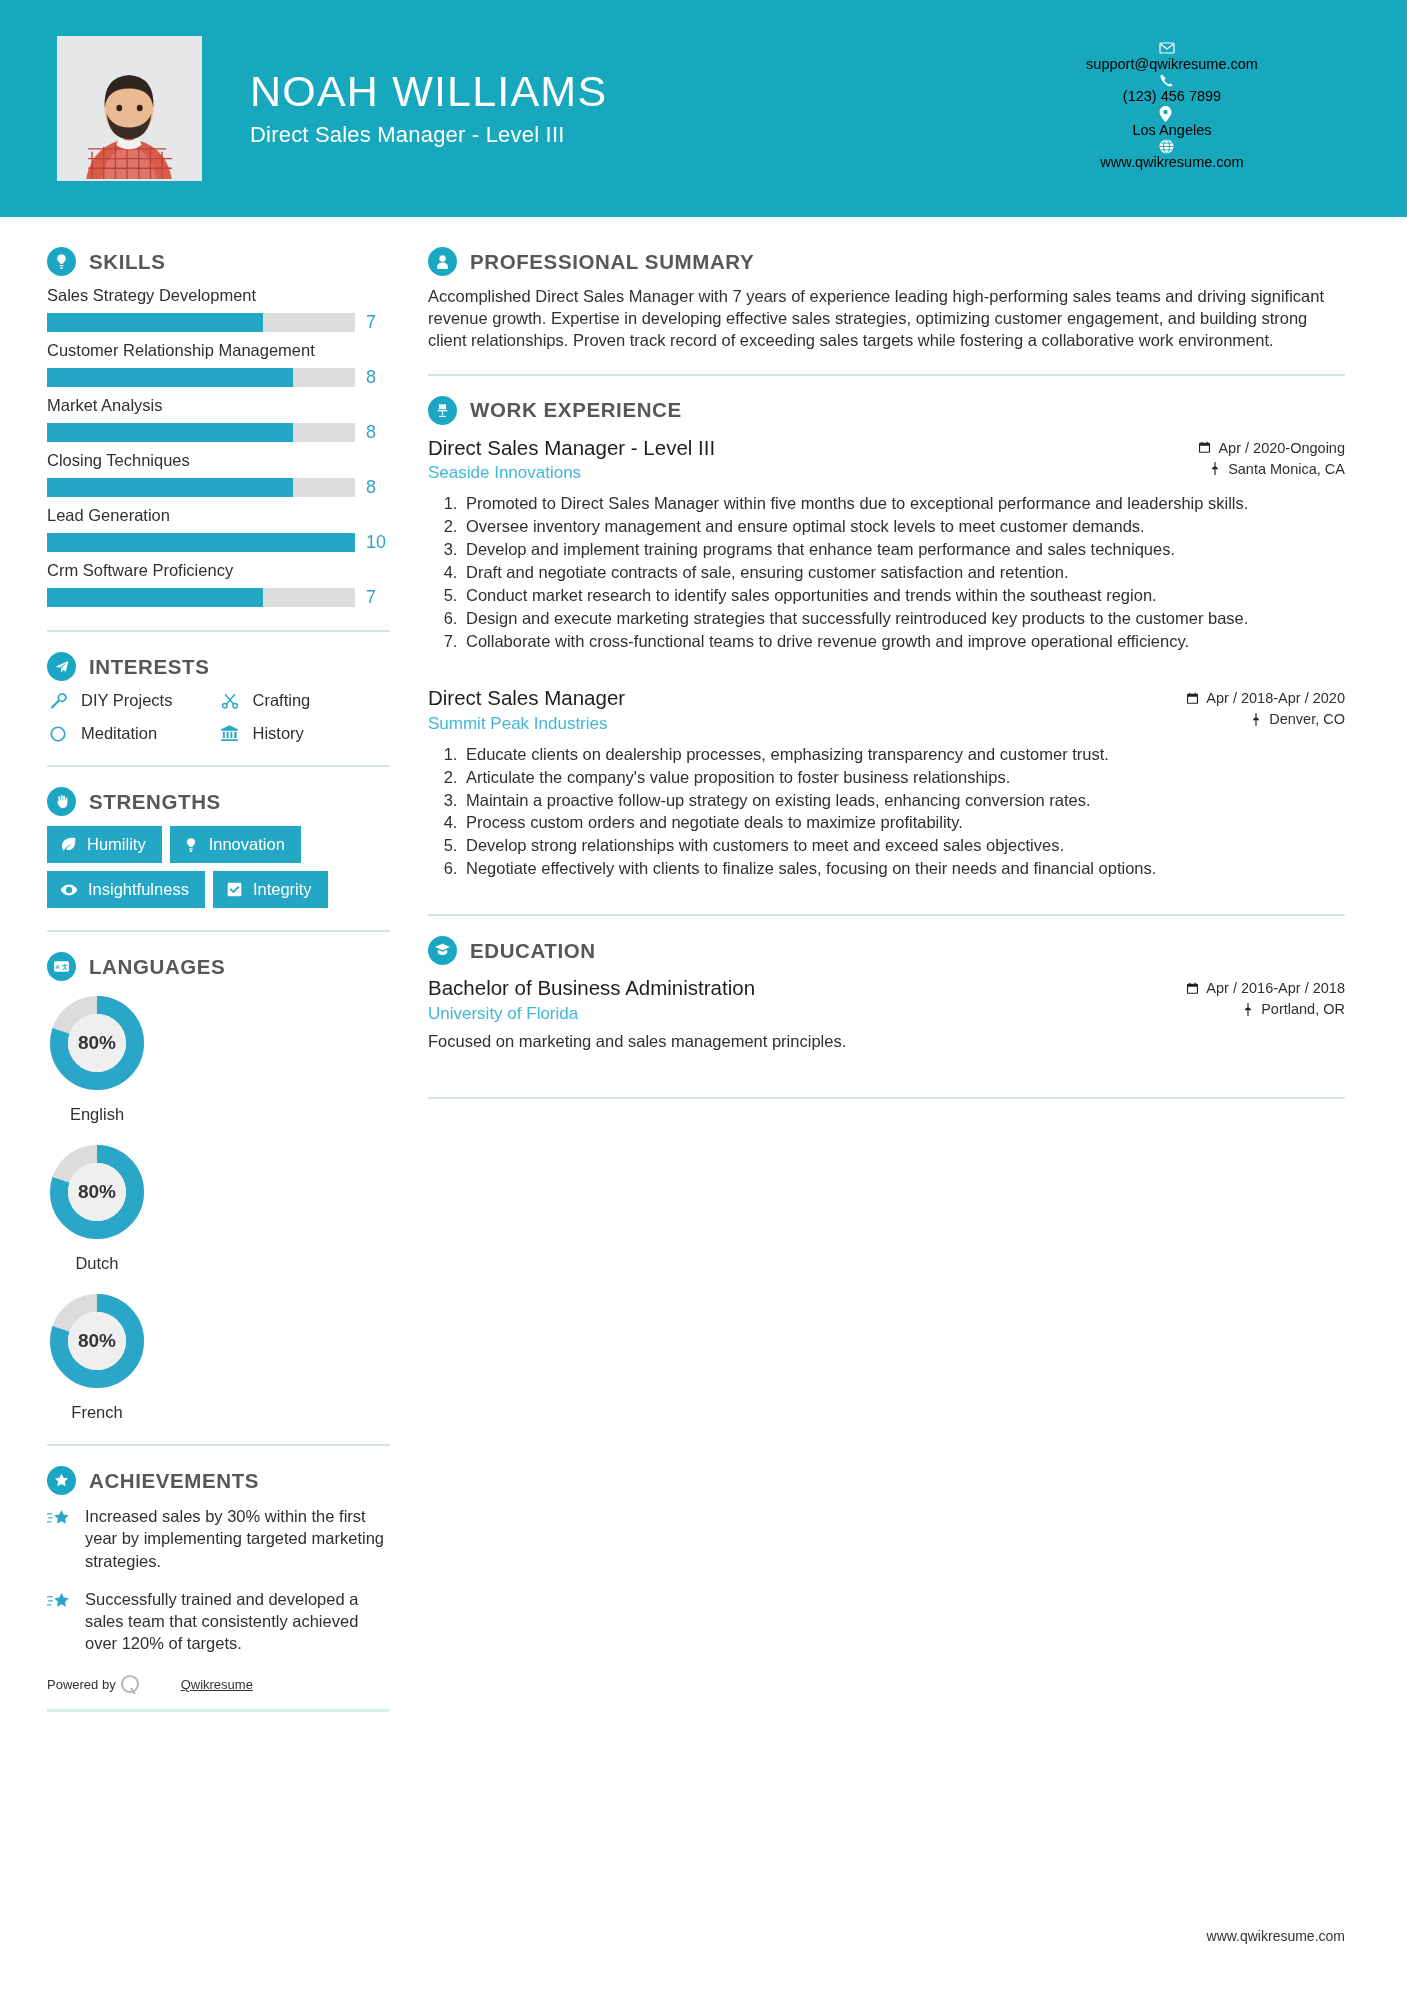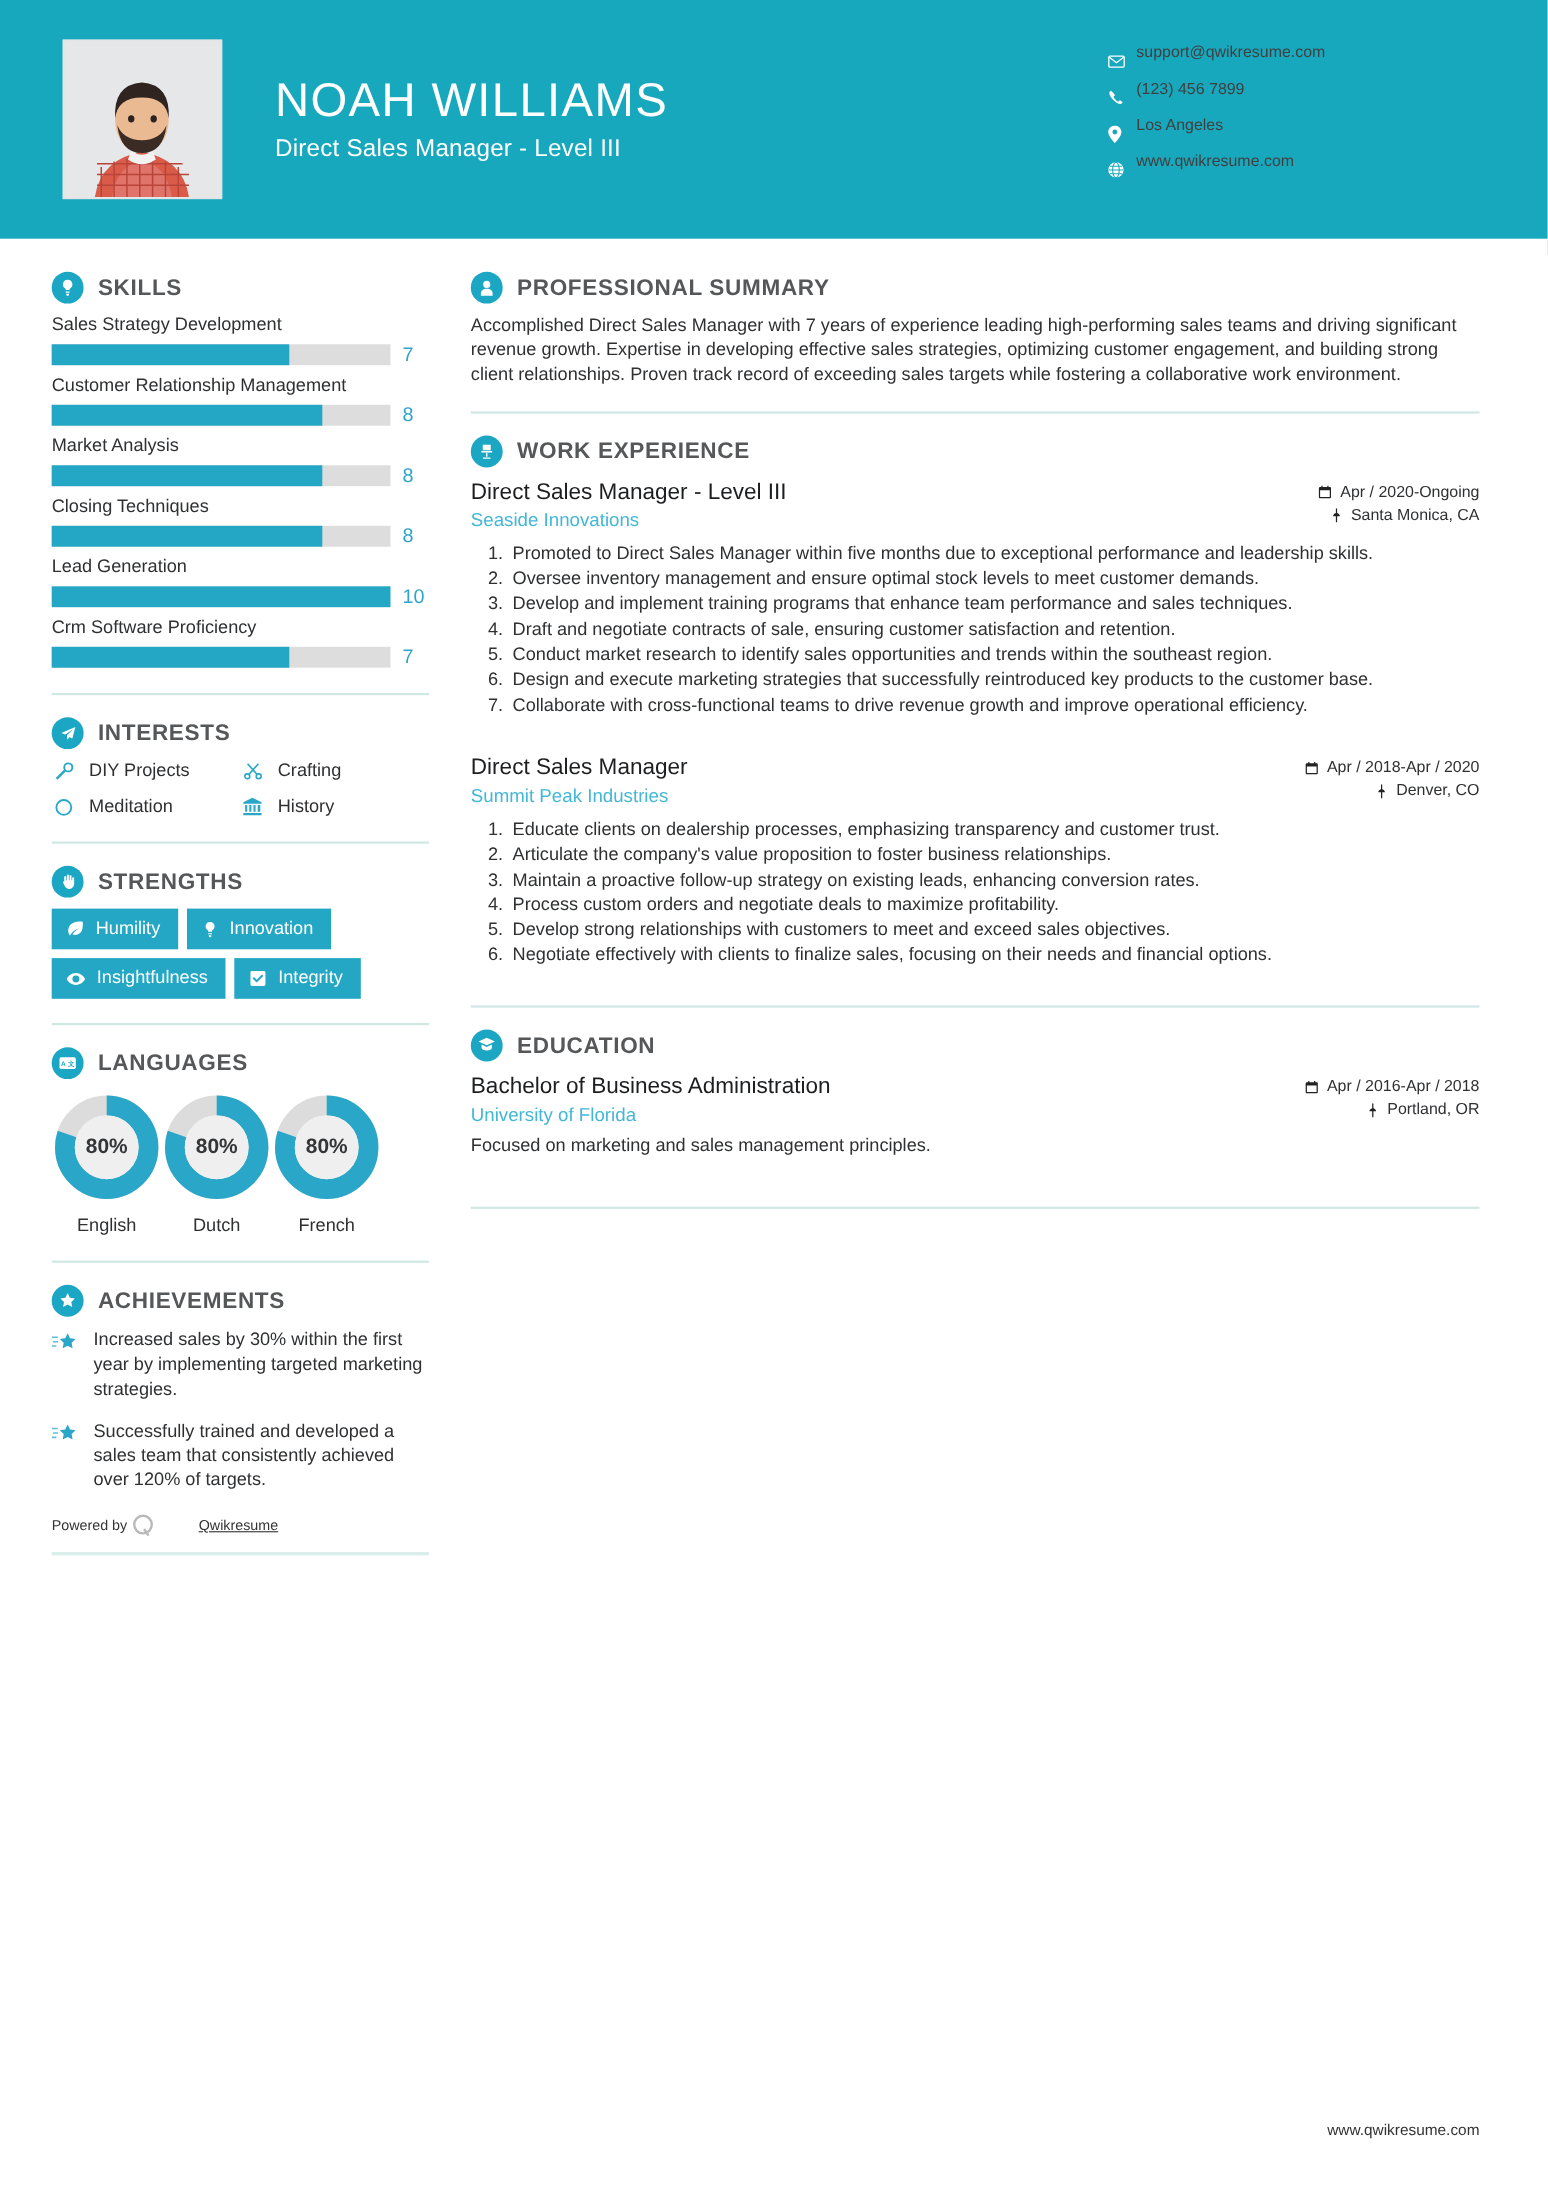--- a/index.html
+++ b/index.html
@@ -50,24 +50,26 @@
     letter-spacing: .2px;
   }
   .contacts {
     position: absolute;
     right: 70px;
     top: 40px;
     width: 330px;
   }
   .contact-row {
     display: flex;
+    align-items: center;
     height: 31px;
-    color: #404040;
+    color: #000000;
     font-size: 14.5px;
     margin-bottom: 2px;
+    flex-direction: column;
   }
   .contact-ico {
     width: 26px; flex: none;
     display:flex; align-items:center; justify-content:flex-start;
     color:#fff;
   }
   .contact-ico svg { display:block; }
 
   
   .body {
@@ -154,21 +156,21 @@
   .strength {
     background: #23a7c4;
     color: #ffffff;
     font-size: 16.5px;
     padding: 9px 16px 9px 13px;
     display: flex; align-items: center; gap: 10px;
   }
   .strength .ic { display:flex; align-items:center; color:#fff; }
 
   
-  .langs { display: flex; margin-top: 12px; }
+  .langs { display: flex; gap: 18px; margin-top: 12px; flex-direction: column; }
   .lang { width: 100px; text-align: center; }
   .donut { width: 100px; height: 100px; position: relative; margin: 0 auto; }
   .donut svg { display:block; transform: rotate(-90deg); }
   .donut-label {
     position: absolute; inset: 0;
     display:flex; align-items:center; justify-content:center;
     font-size: 19px; font-weight: bold; color: #333537;
   }
   .lang-name { font-size: 16.5px; color: #2f3032; margin-top: 12px; }
 

